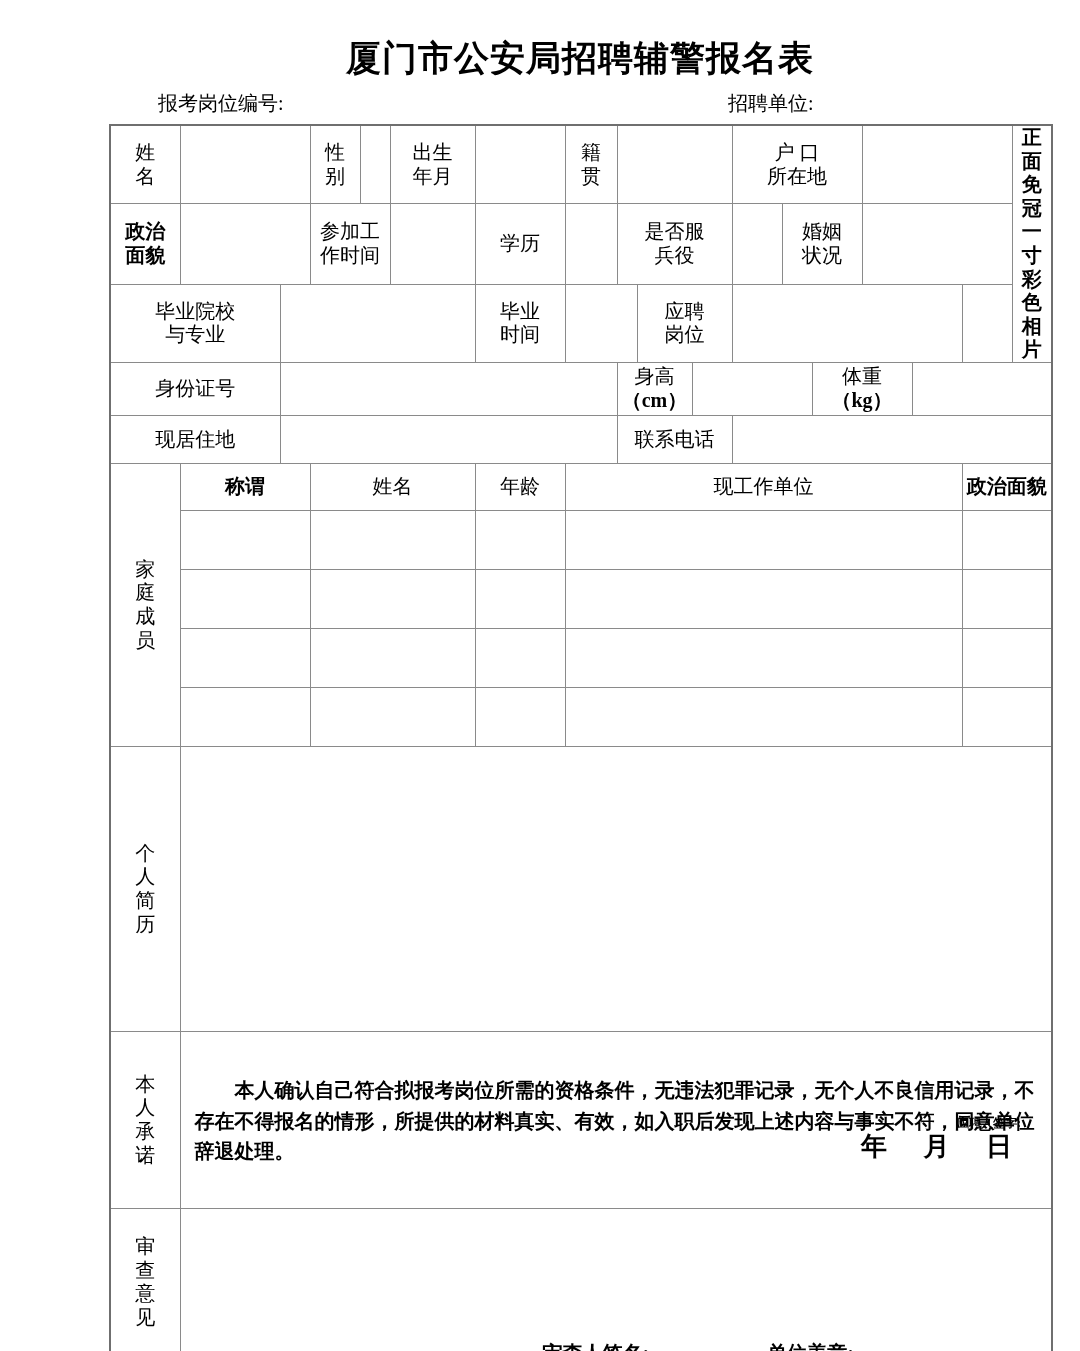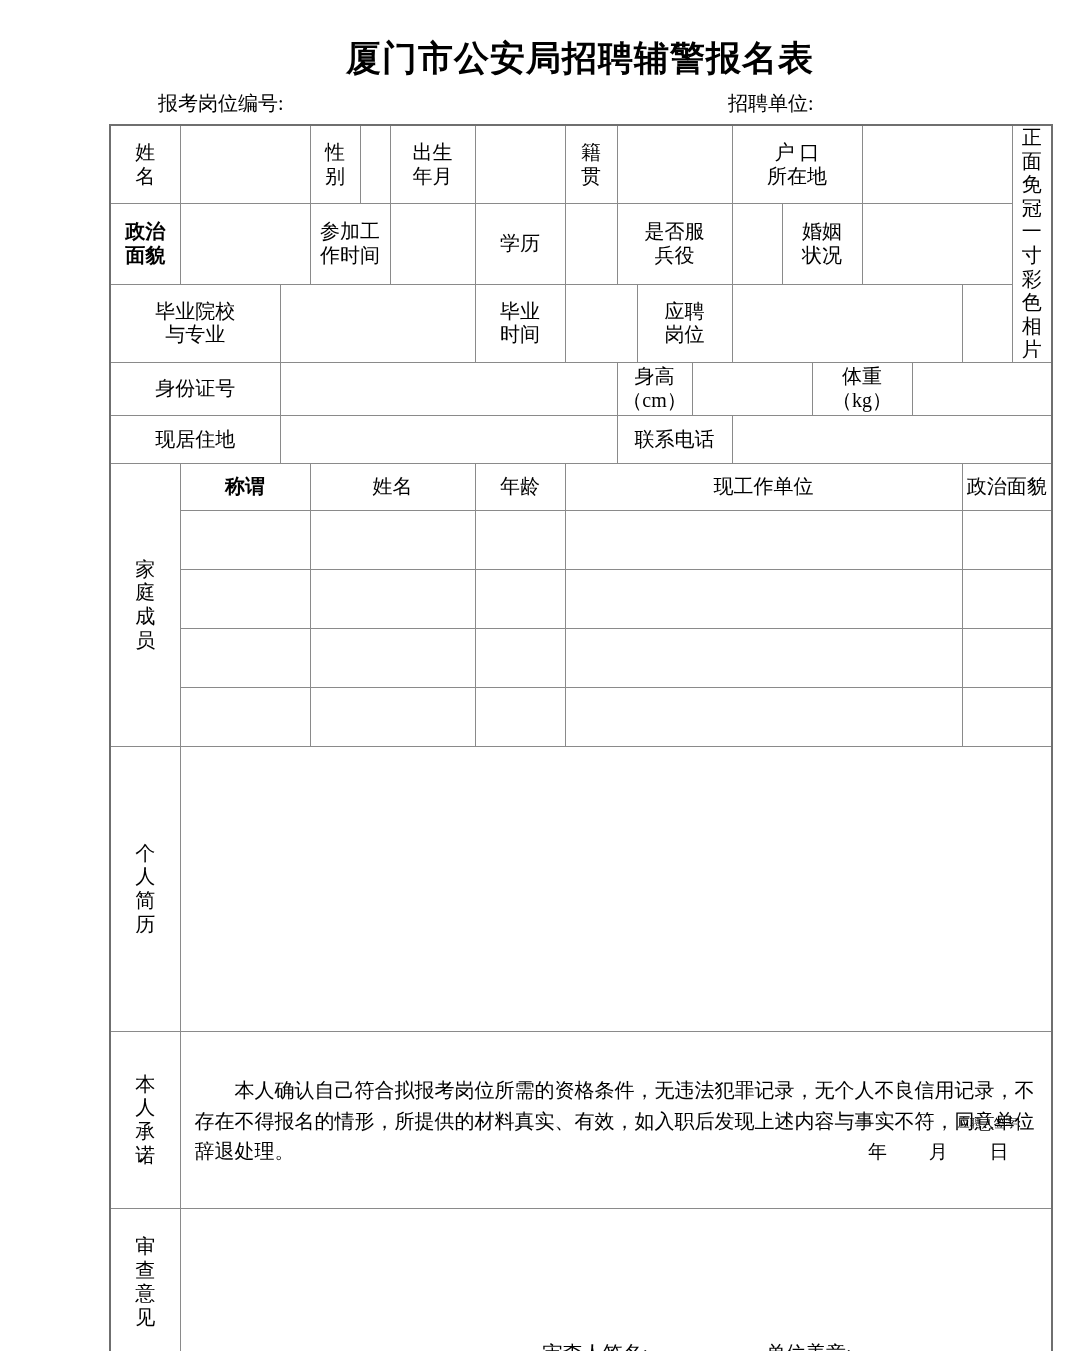--- a/index.html
+++ b/index.html
@@ -67,21 +67,21 @@
     border: 1px solid #8a8a8a;
     padding: 0;
     font-size: 20px;
     text-align: center;
     vertical-align: middle;
     line-height: 1.18;
     background: #ffffff;
   }
   .outer-top   { border-top: 2px solid #6f6f6f !important; }
   .outer-left  { border-left: 2px solid #6f6f6f !important; }
-  .outer-right { border-right: 2px solid #6f6f6f !important; }
+  .outer-right { border-right: 2px solid #6f6f6f !important; font-weight: bold; }
 
   .lbl { font-size: 20px; white-space: pre-line; }
 
   
   .vlabel {
     font-size: 20px;
     line-height: 1.9;
     letter-spacing: 0;
   }
   .vlabel span { display: block; }
@@ -122,42 +122,42 @@
     position: absolute;
     right: 30px;
     bottom: 44px;
     font-size: 12px;
     text-align: left;
   }
   .date-row {
     position: absolute;
     right: 24px;
     bottom: 10px;
-    font-size: 19px;
+    font-size: 26px;
   }
   .date-row .d { display: inline-block; width: 56px; text-align: center; }
 
   
   .review-body {
     position: relative;
     height: 100%;
     box-sizing: border-box;
   }
   .review-signs {
     position: absolute;
     left: 362px;
     top: 60px;
     font-size: 20px;
     white-space: nowrap;
   }
   .review-signs .gap { display: inline-block; width: 108px; }
 
   .unit-bold {
     font-family: "Liberation Serif", "DejaVu Serif", serif;
-    font-weight: normal;
+    font-weight: bold;
   }
 </style>
 </head>
 <body>
 
 <div class="page">
 
   <div class="doc-title">厦门市公安局招聘辅警报名表</div>
 
   <div class="header-line">

